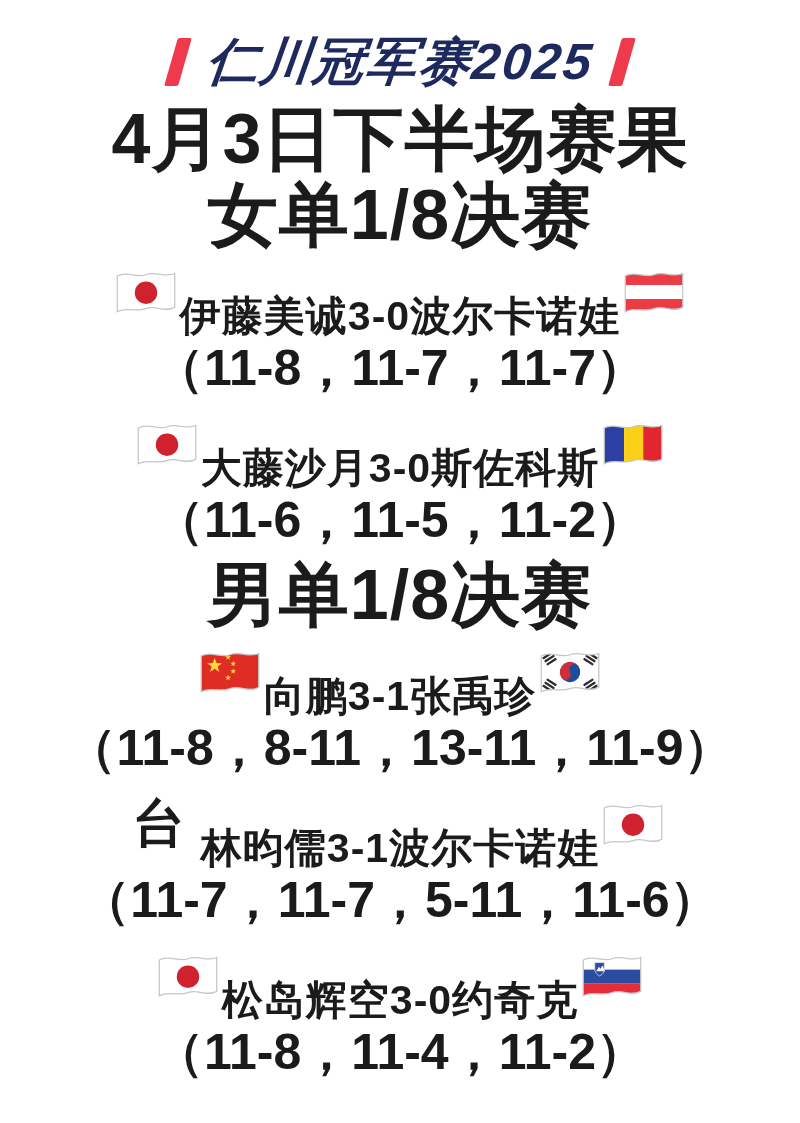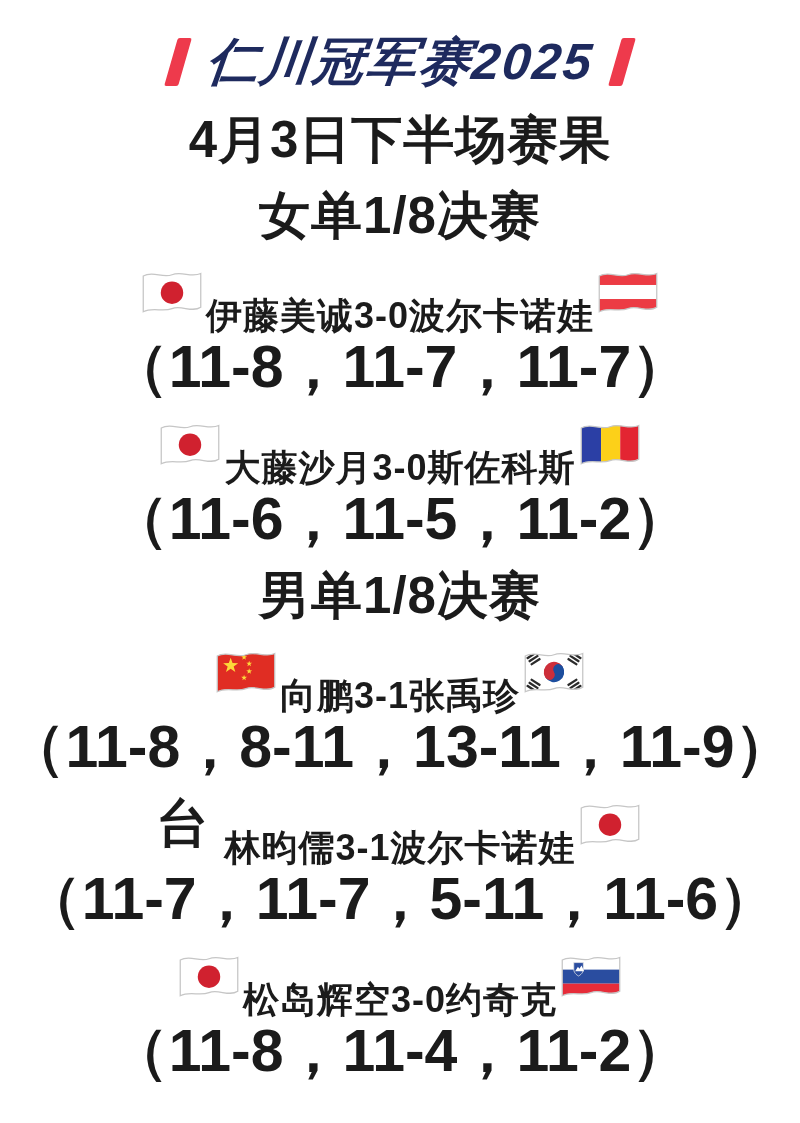--- a/index.html
+++ b/index.html
@@ -55,24 +55,24 @@
   .line {
     height: 76px;
     width: 100%;
     display: flex;
     align-items: center;
     justify-content: center;
     color: var(--text-black, #1b1b1b);
     font-weight: 700;
     white-space: nowrap;
   }
-  .line.heading span { font-size: 51px; letter-spacing: 1px; }
-  .line.match span.txt { font-size: 36px; letter-spacing: 1px; margin-top: 48px; }
+  .line.heading span { font-size: 70px; letter-spacing: 1px; }
+  .line.match span.txt { font-size: 41px; letter-spacing: 1px; margin-top: 48px; }
   .line.match span.team-label { font-size: 52px; margin-right: 16px; }
-  .line.score span { font-size: 59px; letter-spacing: 0; }
+  .line.score span { font-size: 50px; letter-spacing: 0; }
   .flag {
     display: inline-flex;
     align-items: center;
     margin: 0 3px;
     flex: 0 0 auto;
   }
   .flag svg { display: block; }
 </style>
 </head>
 <body>

